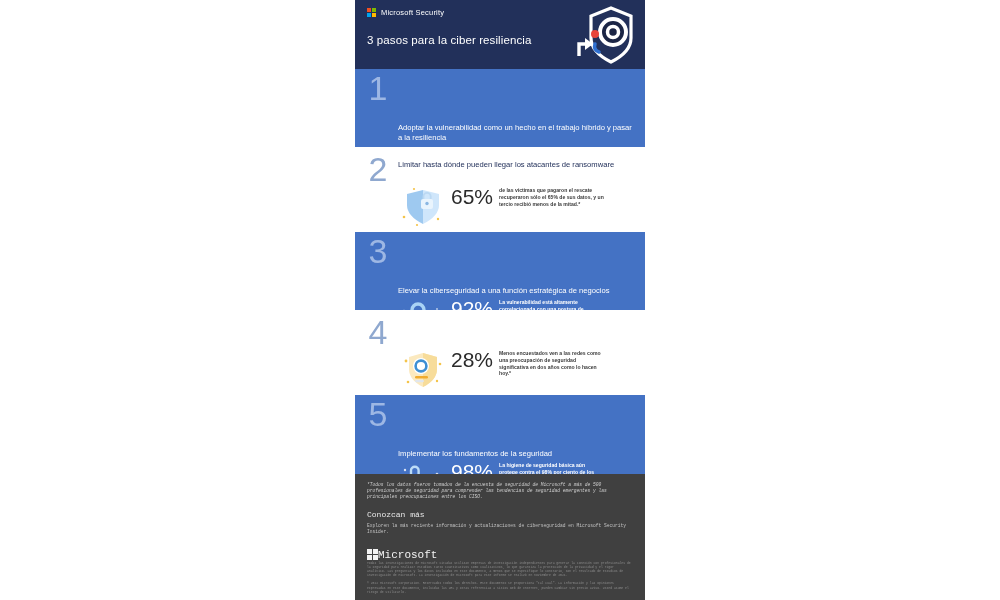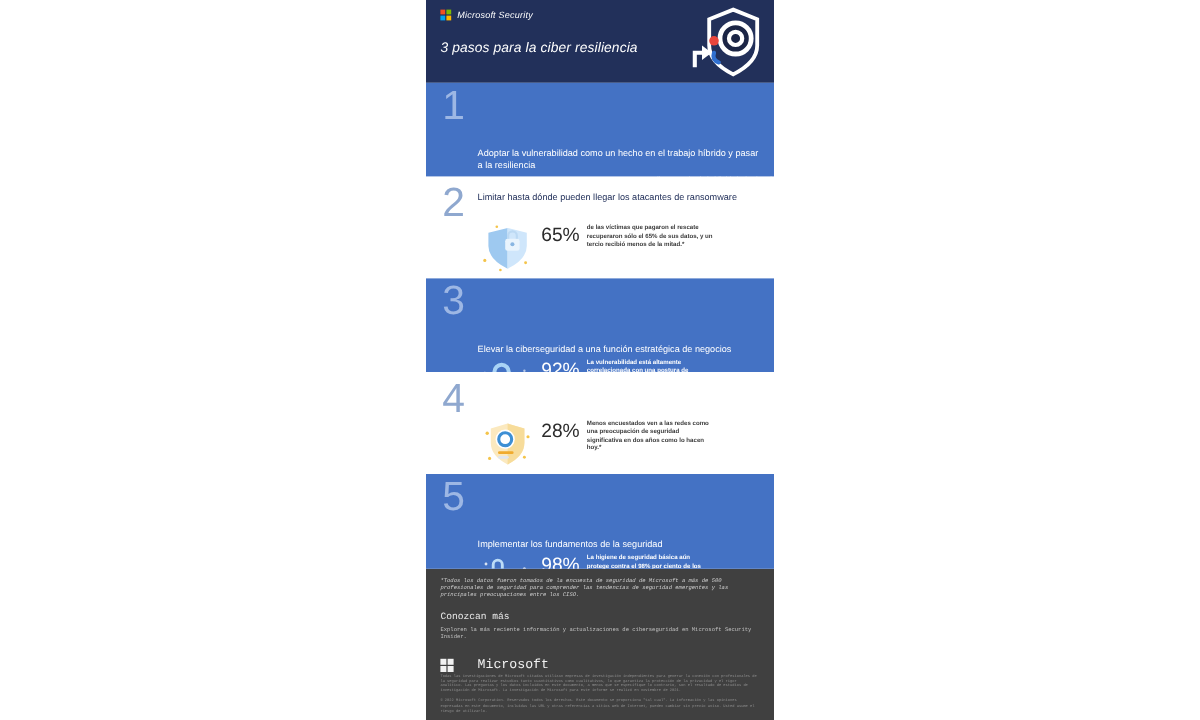--- a/index.html
+++ b/index.html
@@ -22,21 +22,20 @@
     display: flex; flex-direction: column;
   }
 
   
   .header {
     position: relative;
     background: #22305a;
     height: 70px;
     padding: 8px 12px 0 12px;
     overflow: hidden;
-    font-style: italic;
   }
   .brand-row { display: flex; align-items: center; gap: 5px; }
   .ms-logo-sq {
     width: 9px; height: 9px;
     display: grid;
     grid-template-columns: 1fr 1fr;
     grid-template-rows: 1fr 1fr;
     gap: 1px;
   }
   .ms-logo-sq i { display: block; }
@@ -85,21 +84,21 @@
   .white .sec-head { color: #22305a; }
 
   .sec-body {
     display: flex; 
     margin-top: 3px;
     padding-left: 28px;
     gap: 6px;
   }
   .sec-icon { width: 52px; height: 40px; flex: none; }
   .sec-stat {
-    font-size: 16px; line-height: 20px;
+    font-size: 21px; line-height: 20px;
     font-weight: 400;
     flex: none;
     text-align: right;
   }
   .sec-stat.two-line { font-size: 17px; line-height: 17px; }
   .blue .sec-stat { color: #ffffff; }
   .white .sec-stat { color: #2b2b2b; }
   .sec-desc {
     font-size: 5.1px; line-height: 6.6px;
     width: 106px; flex: none;
@@ -122,21 +121,21 @@
     font-style: italic;
     color: #cfcfcf;
   }
   .learn-title {
     font-size: 8px; margin-top: 10px; color: #e8e8e8; font-weight: 400;
   }
   .learn-sub {
     font-size: 4.6px; line-height: 6px; margin-top: 4px; color: #c0c0c0;
   }
   .ms-footer-logo {
-    display: flex; align-items: center; gap: 20px; margin-top: 14px;
+    display: flex; align-items: center; gap: 0; margin-top: 14px;
   }
   .ms-logo-white {
     width: 11px; height: 11px;
     display: grid; grid-template-columns: 1fr 1fr; grid-template-rows: 1fr 1fr; gap: 1px;
   }
   .ms-logo-white i { background: #f2f2f2; display: block; }
   .ms-footer-text { color: #f2f2f2; font-size: 11px; }
   .legal {
     margin-top: auto;
     font-size: 3.1px; line-height: 4.2px;

